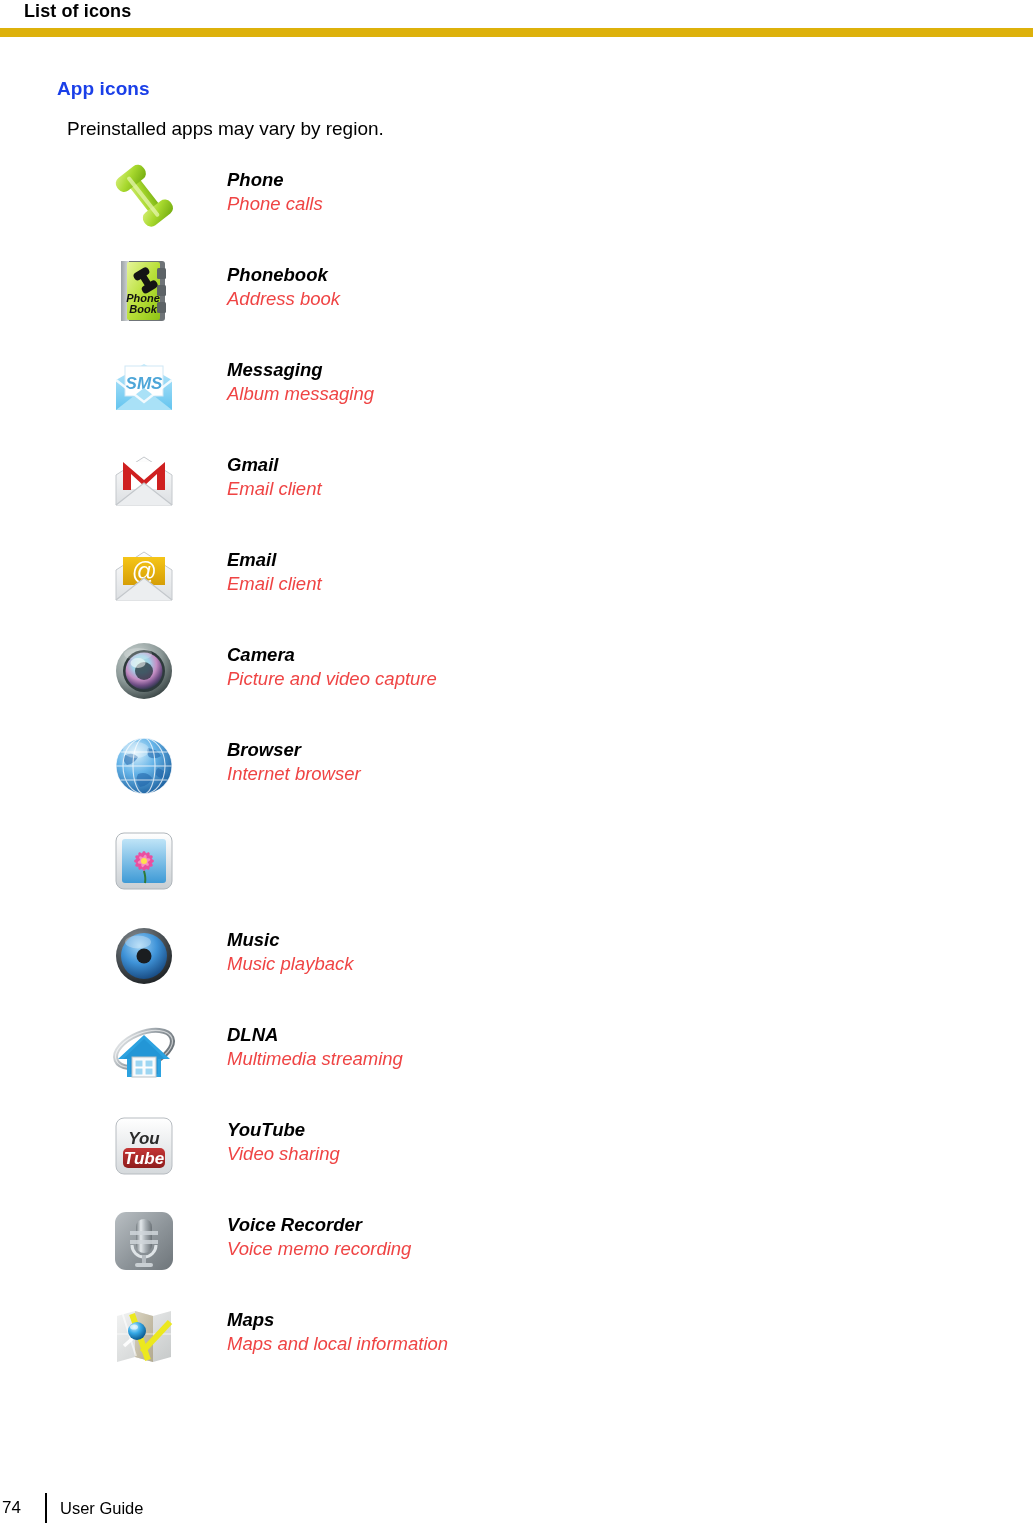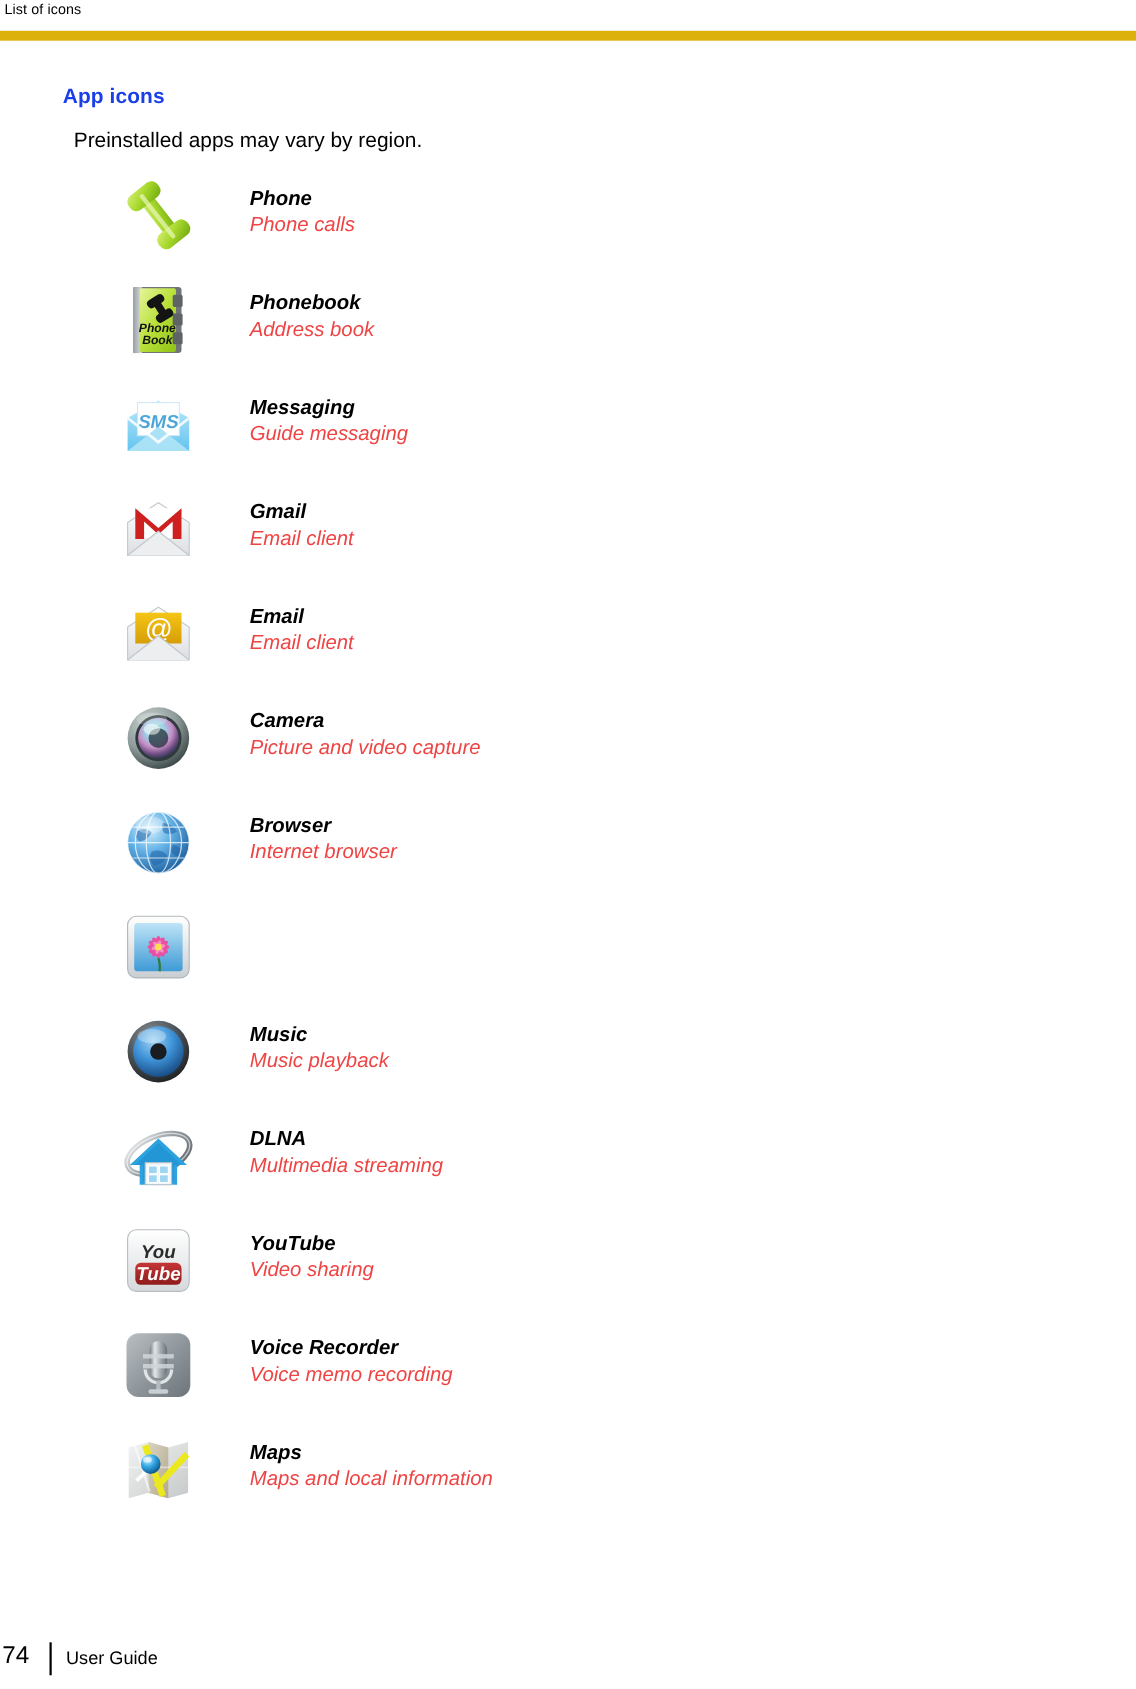--- a/index.html
+++ b/index.html
@@ -19,24 +19,24 @@
   
   .page-header {
     position: absolute;
     top: 0;
     left: 0;
     width: 1033px;
     height: 40px;
   }
   .header-title {
     position: absolute;
-    left: 4px;
+    left: 24px;
     top: 1px;
-    font-size: 13px;
-    font-weight: normal;
+    font-size: 18px;
+    font-weight: bold;
     letter-spacing: 0.1px;
     color: #000;
   }
   .header-rule {
     position: absolute;
     left: 0;
     top: 28px;
     width: 1033px;
     height: 9px;
     background: #ddb10b;
@@ -109,21 +109,21 @@
     position: absolute;
     left: 0;
     bottom: 0;
     width: 1033px;
     height: 60px;
   }
   .footer-page-number {
     position: absolute;
     left: 2px;
     bottom: 17px;
-    font-size: 22px;
+    font-size: 17px;
     color: #000;
   }
   .footer-divider {
     position: absolute;
     left: 45px;
     bottom: 12px;
     width: 2px;
     height: 30px;
     background: #000;
   }
@@ -227,21 +227,21 @@
           <rect x="17" y="16" width="38" height="30" fill="#ffffff" stroke="#cfe8f5" stroke-width="1"></rect>
           <text x="36" y="39" font-family="'Liberation Sans',sans-serif" font-size="17" font-weight="bold" fill="#4ea6d8" text-anchor="middle">SMS</text>
           <path d="M8 60 L36 38 L64 60 Z" fill="#9adcf6"></path>
           <path d="M8 30 L36 52 L64 30" fill="none" stroke="#ffffff" stroke-width="2.5" opacity="0.85"></path>
           <path d="M8 60 L36 38 L64 60 L8 60 Z" fill="#ffffff" opacity="0.15"></path>
         </svg>
       </div>
     </div>
     <div class="row-text">
       <div class="row-title">Messaging</div>
-      <div class="row-desc">Guide messaging</div>
+      <div class="row-desc">Album messaging</div>
     </div>
   </div>
 
   <div class="icon-row">
     <div class="icon-cell">
       <div class="icon-art">
         <svg viewBox="0 0 72 72" width="72" height="72">
           <defs>
             <linearGradient id="gm-body" x1="0" y1="0" x2="0" y2="1">
               <stop offset="0%" stop-color="#ffffff"></stop>

